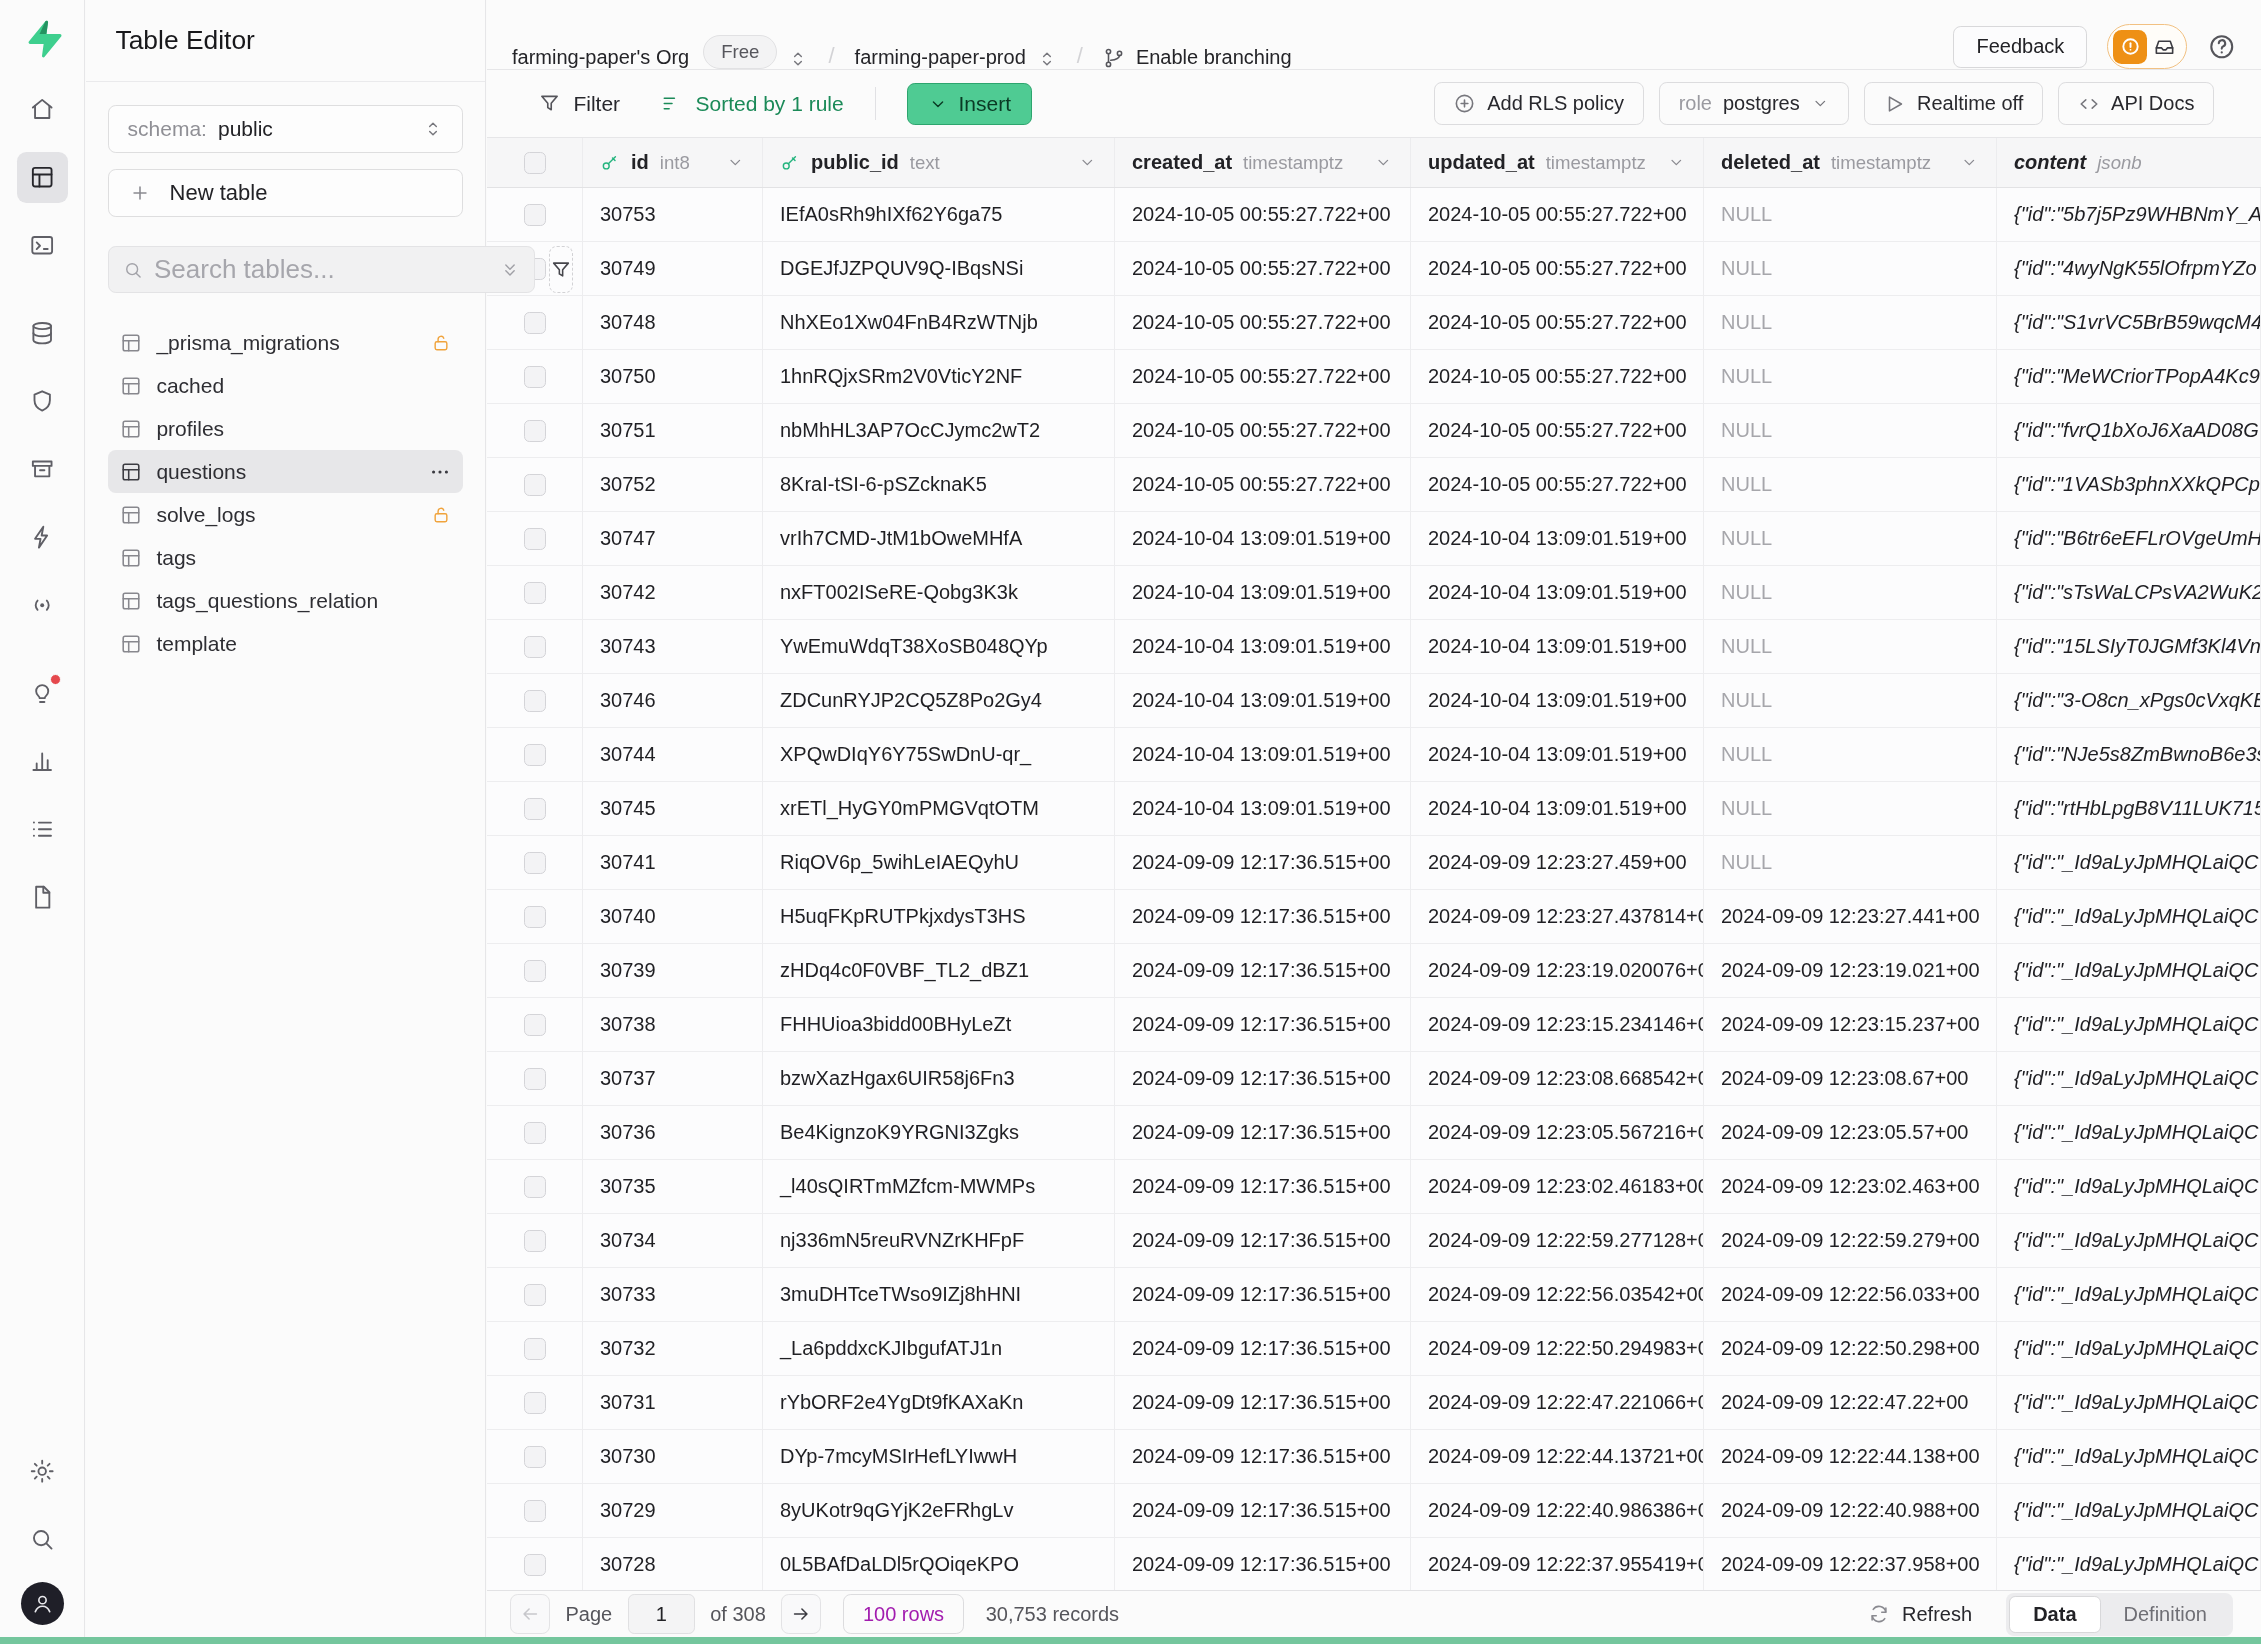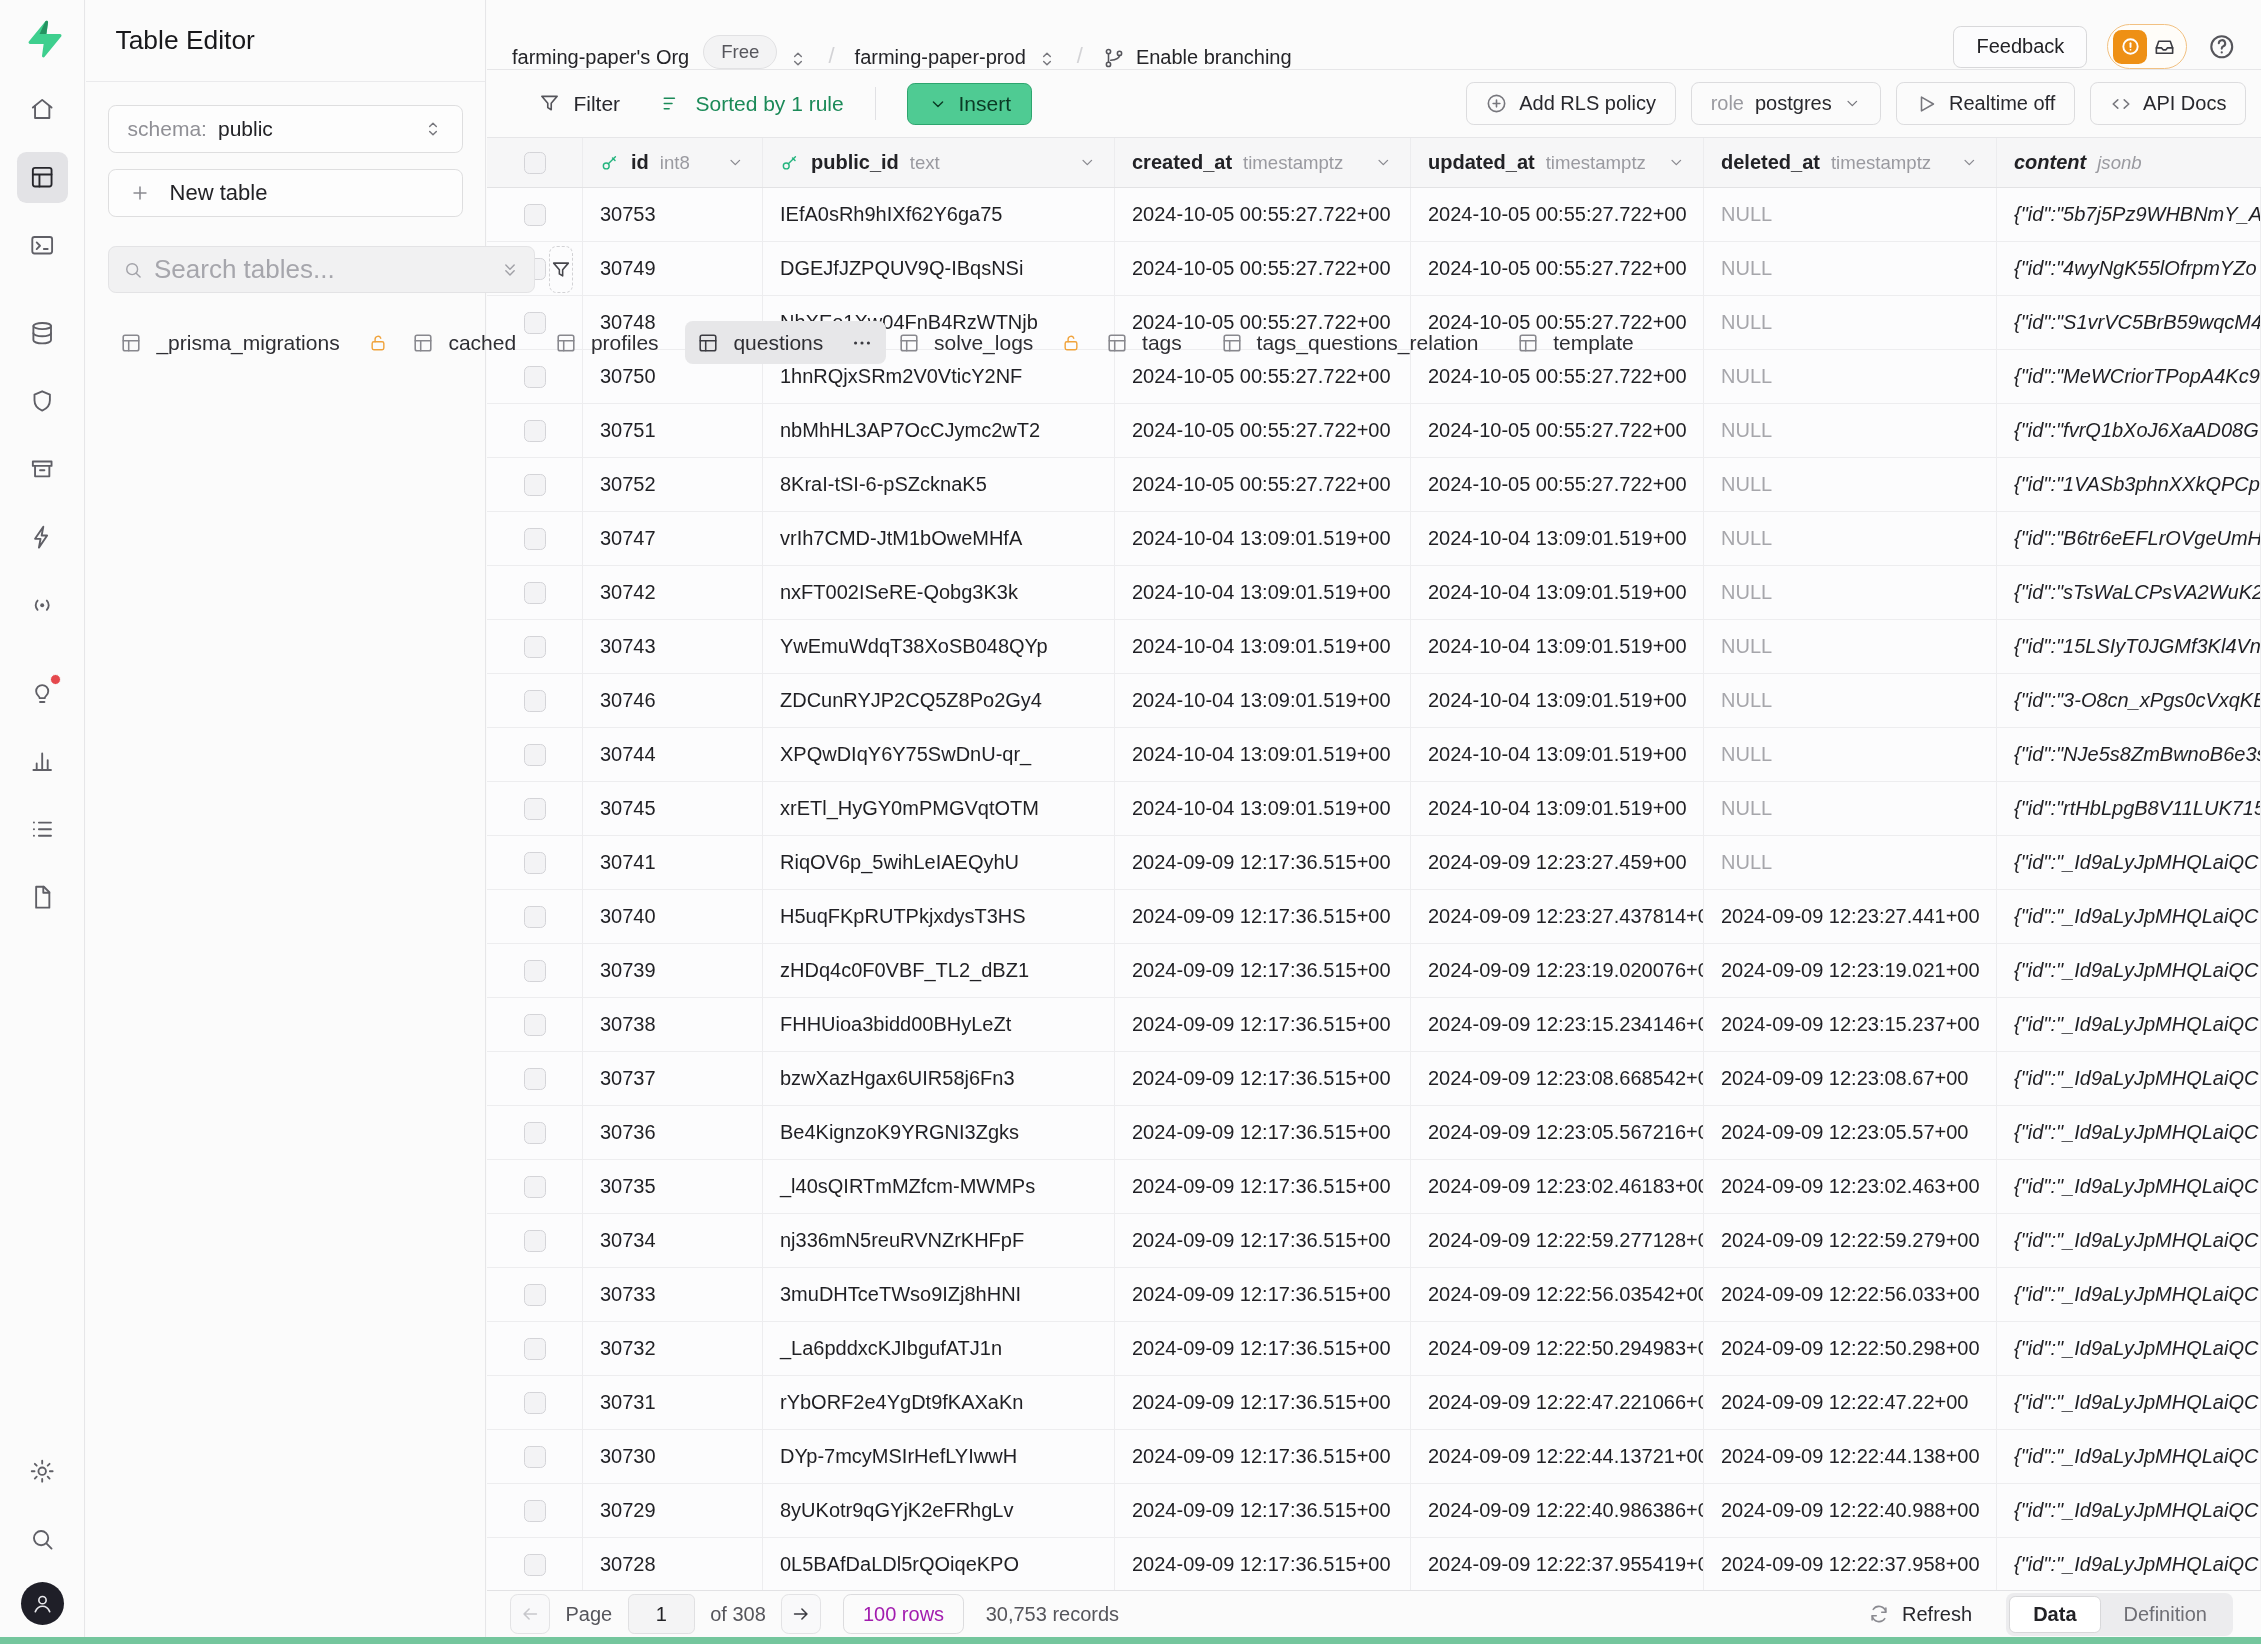--- a/index.html
+++ b/index.html
@@ -39,21 +39,21 @@
   .newtable-btn { margin-top:15.5px; height:48px; border:0.8px solid #dededf; border-radius:7.8px; background:#fdfdfd;
                   display:flex; align-items:center; gap:18.6px; padding:0 20px; font-size:22px; color:#222226; cursor:pointer; }
   .newtable-btn .plus { color:#8a8a90; }
   .search-row { margin-top:29.5px; display:flex; gap:14px; align-items:center; }
   .search-box { flex:1; height:47px; background:#f1f1f2; border:0.8px solid #e3e3e5; border-radius:7.8px;
                 display:flex; align-items:center; gap:11px; padding:0 14px; color:#a3a3a9; }
   .search-box input { border:none; outline:none; background:transparent; flex:1; font:inherit; font-size:26px; color:#c2410c; min-width:0; }
   .search-box input::placeholder { color:#a6a6ac; }
   .filter-sq { width:47px; height:47px; border:1.6px dashed #d2d2d5; border-radius:7.8px; color:#45454b;
                display:flex; align-items:center; justify-content:center; cursor:pointer; background:transparent; }
-  .table-list { margin-top:28px; display:flex; }
+  .table-list { margin-top:28px; display:flex; flex-direction:column; }
   .table-item { height:43px; border-radius:7.8px; display:flex; align-items:center; gap:14px;
                 padding:0 12.4px; font-size:21px; color:#2e2e33; cursor:pointer; }
   .table-item.selected { background:#e7e7e9; }
   .table-item .ticon { color:#88888e; }
   .table-item.selected .ticon { color:#3c3c42; }
   .table-item .flex1 { flex:1; }
   .table-item .lock { color:#f0a33c; }
   .table-item .dots { color:#3a3a40; }
 
   
@@ -69,21 +69,21 @@
   .topbar-right { margin-left:auto; display:flex; align-items:center; gap:20px; }
   .feedback-btn { height:42px; border:0.8px solid #d8d8da; border-radius:7.8px; background:#fcfcfd;
                   padding:0 22px; font-size:20px; color:#222226; display:flex; align-items:center; cursor:pointer; }
   .notif-pill { height:45px; border:1.6px solid #f2c182; border-radius:22.5px; display:flex; align-items:center;
                 gap:6.2px; padding:0 9.3px 0 4.7px; background:#fffdf9; cursor:pointer; }
   .notif-sq { width:34px; height:34px; border-radius:8.5px; background:#ee9015; color:#fff;
               display:flex; align-items:center; justify-content:center; }
   .notif-tray { color:#3d3d43; }
   .help-btn { color:#55555b; cursor:pointer; display:flex; }
 
-  .toolbar { height:68px; border-bottom:0.8px solid #e6e6e8; display:flex; align-items:center; padding:0 15px 0 51px; }
+  .toolbar { height:68px; border-bottom:0.8px solid #e6e6e8; display:flex; align-items:center; padding:0 47px 0 51px; }
   .tb-item { display:flex; align-items:center; gap:12.4px; font-size:21px; color:#28282d; cursor:pointer; }
   .tb-item .ticn { color:#55555b; }
   .sorted { color:#1b8a58; margin-left:40px; }
   .sorted .ticn { color:#1b8a58; }
   .vdiv { width:0.8px; height:33px; background:#e1e1e4; margin:0 31px; }
   .insert-btn { height:42px; background:#4fcb93; border:0.8px solid #2da56e; border-radius:7.8px; color:#0a3a24;
                 display:flex; align-items:center; gap:11px; padding:0 20px; font-size:21px; cursor:pointer; }
   .toolbar-right { margin-left:auto; display:flex; align-items:center; gap:15.5px; }
   .tb-btn { height:43px; border:0.8px solid #dcdcde; border-radius:7.8px; background:#fbfbfb; display:flex;
             align-items:center; gap:11px; padding:0 18.6px; font-size:20px; color:#28282d; cursor:pointer; }

